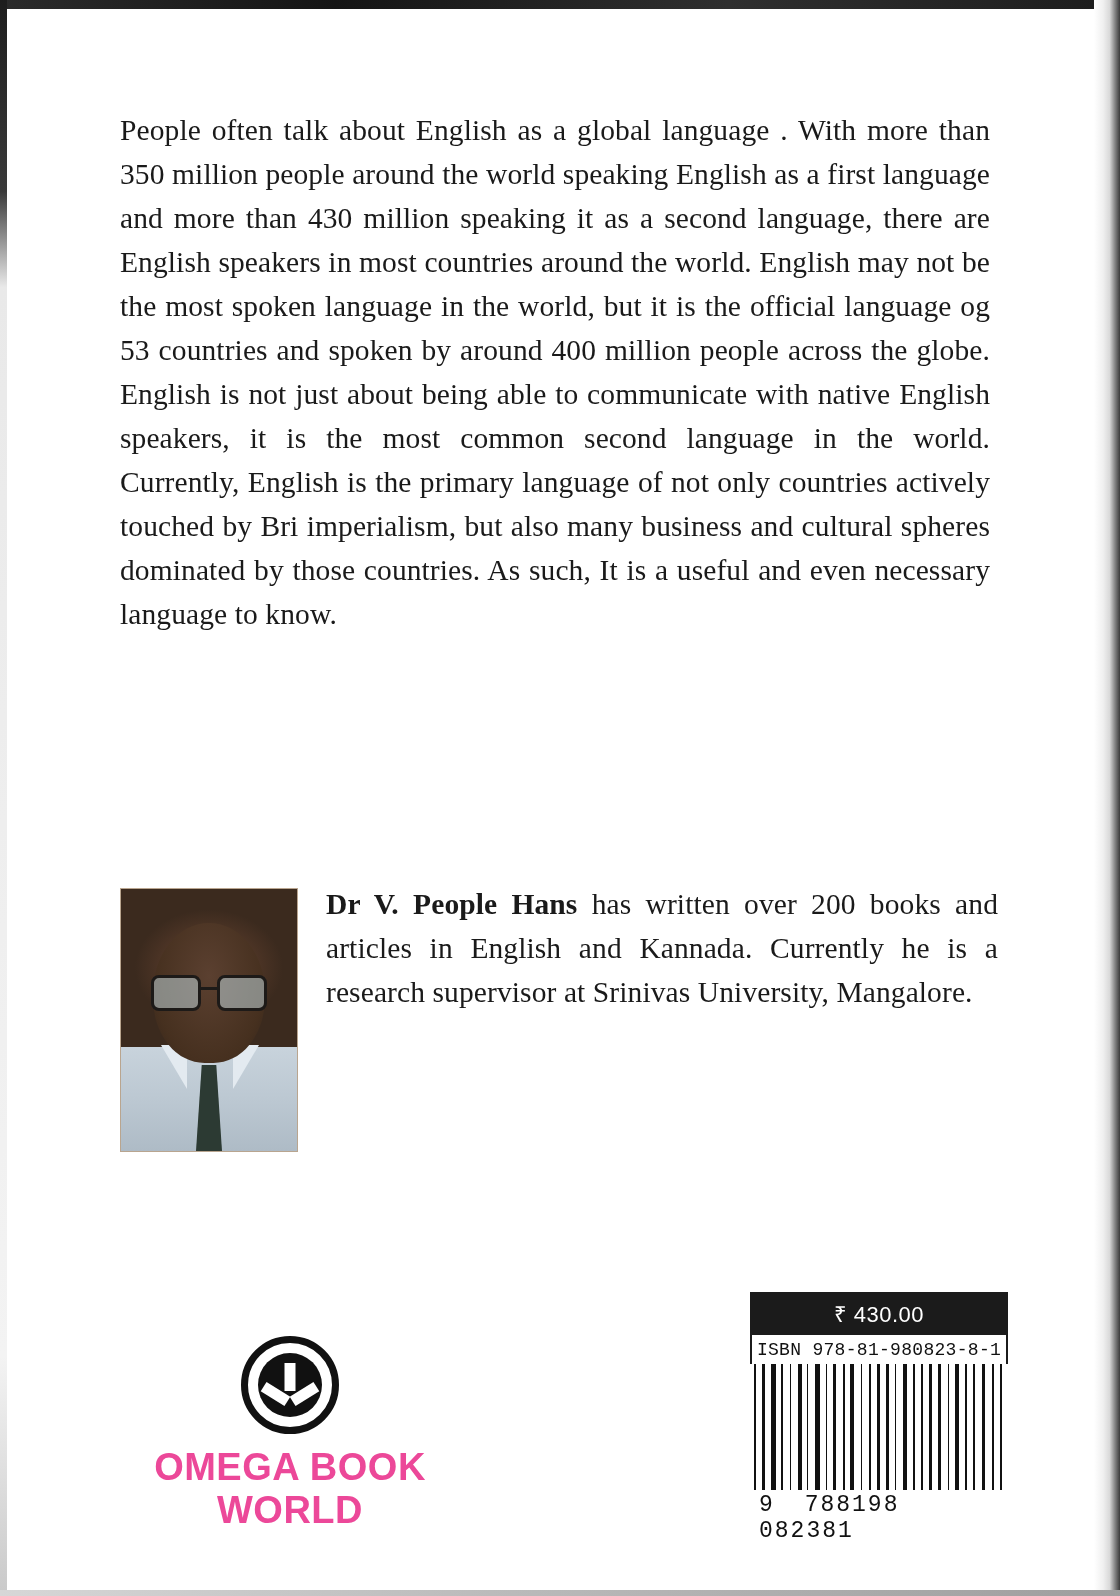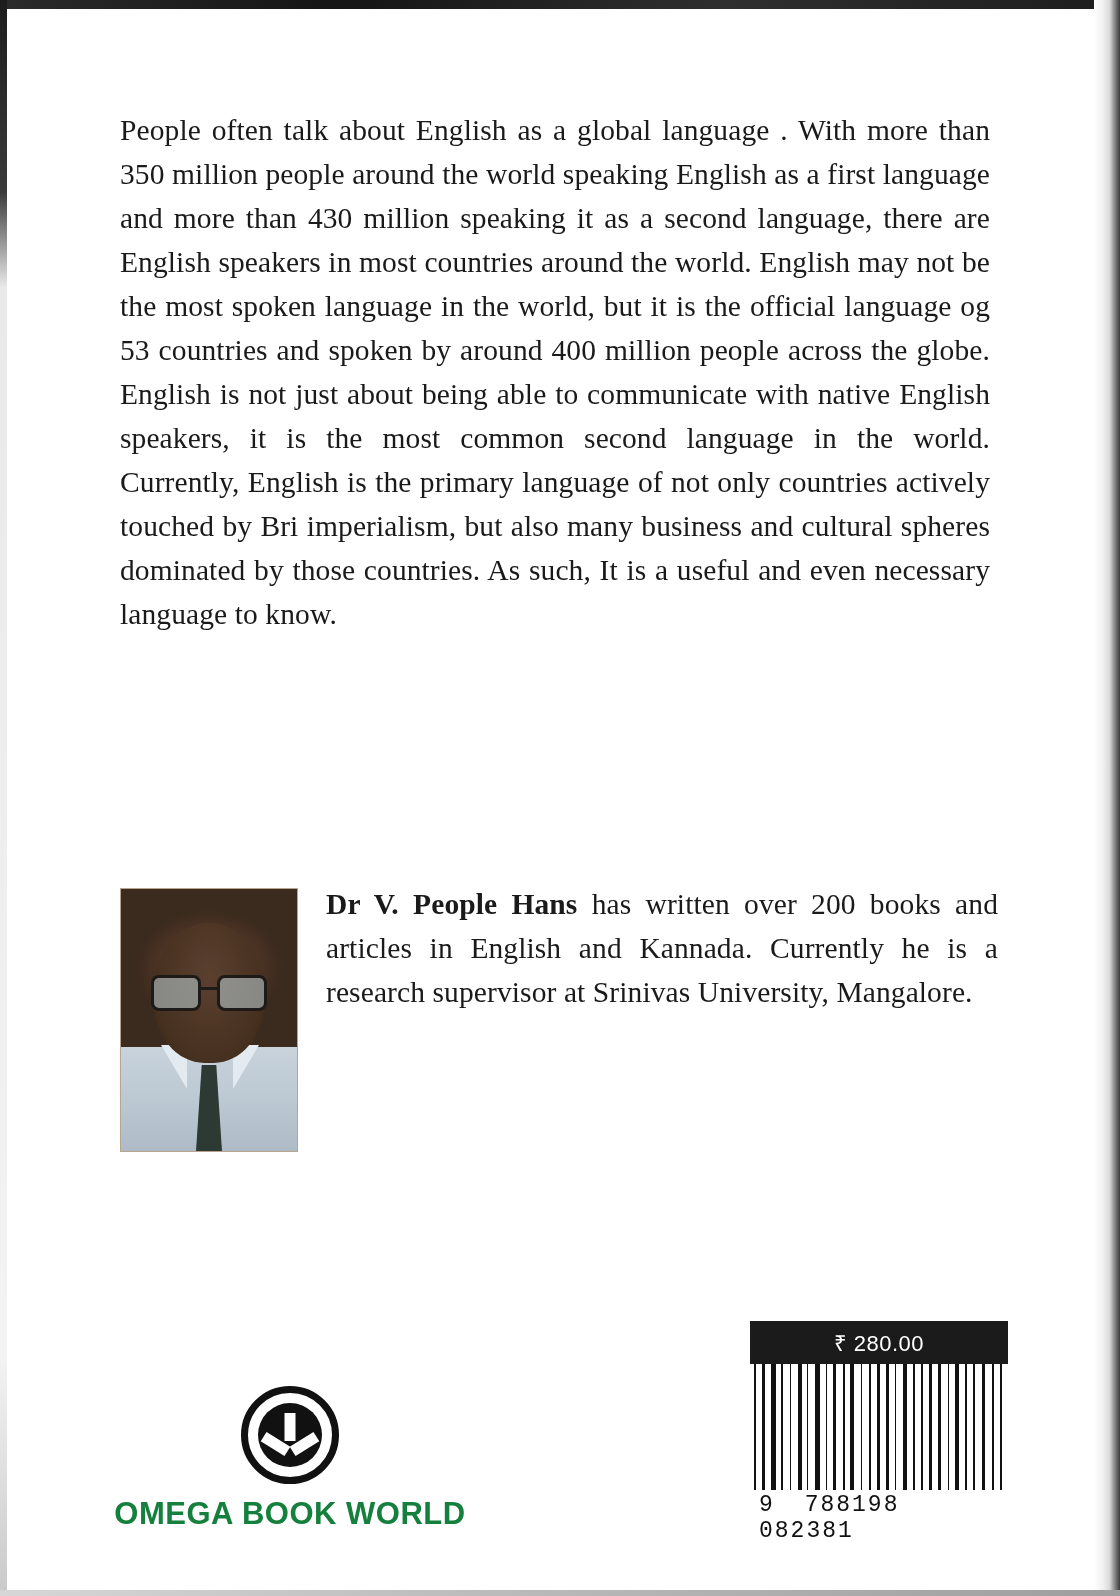--- a/index.html
+++ b/index.html
@@ -201,23 +201,23 @@
     bottom: 9px;
     width: 11px;
     height: 28px;
     background: #fff;
     transform: rotate(58deg);
     transform-origin: center;
   }
   .pub-name {
     font-family: "Liberation Sans", sans-serif;
     font-weight: bold;
-    font-size: 31px;
+    font-size: 38px;
     letter-spacing: 0.5px;
-    color: #15803d;
+    color: #ec4899;
     margin-bottom: 6px;
   }
   .pub-tag {
     font-family: "Liberation Sans", sans-serif;
     font-size: 23px;
     color: #111;
     margin-bottom: 10px;
   }
   .pub-url {
     font-family: "Liberation Sans", sans-serif;
@@ -312,21 +312,22 @@
       <div class="logo-inner">
         <div class="logo-cut-v"></div>
         <div class="logo-cut-a"></div>
         <div class="logo-cut-b"></div>
       </div>
     </div>
     <div class="pub-name">OMEGA BOOK WORLD</div>
   </div>
 
   <div class="barcode-block">
-    <div class="price-bar">₹ 280.00</div>
+    <div class="price-bar">₹ 430.00</div>
+    <div class="isbn-line">ISBN  978-81-980823-8-1</div>
     <div class="bars">
       <i style="width:3px" class="tall"></i>
         <i class="sp" style="width:3px"></i>
       <i style="width:3px" class="tall"></i>
         <i class="sp" style="width:4px"></i>
       <i style="width:6px"></i>
         <i class="sp" style="width:2px"></i>
       <i style="width:3px"></i>
         <i class="sp" style="width:3px"></i>
       <i style="width:2px"></i>

